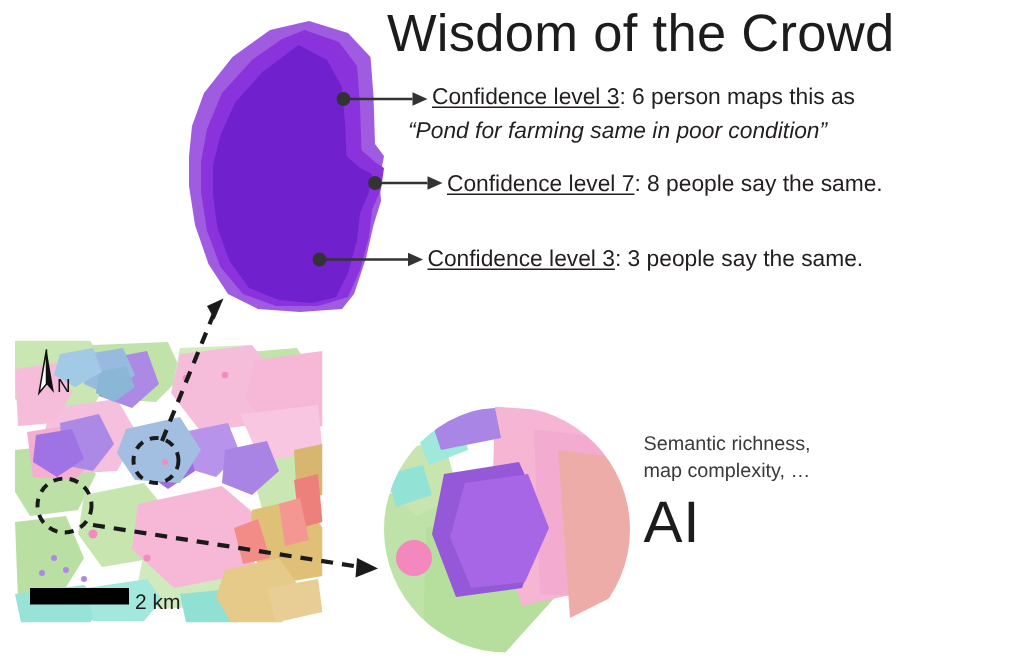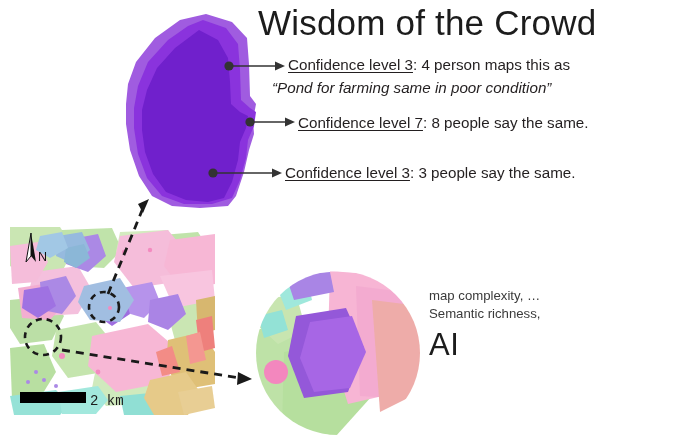--- a/index.html
+++ b/index.html
@@ -46,30 +46,30 @@
     position:absolute;
     left:429px; top:287px;
     font-size:13.2px;
     color:#3a3a3a;
     line-height:1.38;
     white-space:nowrap;
   }
   .ai-word{
     position:absolute;
     left:429px; top:327px;
-    font-size:31px;
+    font-size:39px;
     color:#1c1c1c;
     letter-spacing:0.5px;
   }
   .scale-label{
     position:absolute;
     left:90px; top:393px;
     font-size:14px;
     color:#1c1c1c;
-    font-family:Liberation Mono, monospace;
+    font-family:Liberation Sans, sans-serif;
   }
   .north-label{
     position:absolute;
     left:38px; top:250px;
     font-size:12.5px;
     color:#111;
   }
 </style>
 </head>
 <body>
@@ -219,34 +219,34 @@
       <polygon fill="#8c5cdc" points="286,276 330,272 334,292 294,300"></polygon>
       <circle cx="276" cy="372" r="12" fill="#ef5fa8"></circle>
       <polygon fill="#6fd8c8" points="258,316 282,310 288,330 264,338"></polygon>
     </g>
   </g>
 </svg>
 
 <div class="title">Wisdom of the Crowd</div>
 
 <div class="annot annot-1">
-  <span class="lead">Confidence level 3</span><span>: 4 person maps this as</span>
+  <span class="lead">Confidence level 3</span><span>: 6 person maps this as</span>
 </div>
 <div class="annot annot-1-b">
   <span class="quote">“Pond for farming same in poor condition”</span>
 </div>
 
 <div class="annot annot-2">
   <span class="lead">Confidence level 7</span><span>: 8 people say the same.</span>
 </div>
 
 <div class="annot annot-3">
   <span class="lead">Confidence level 3</span><span>: 3 people say the same.</span>
 </div>
 
 <div class="ai-cap">
+  <div>Semantic richness,</div>
   <div>map complexity, …</div>
-  <div>Semantic richness,</div>
 </div>
 <div class="ai-word">AI</div>
 
 <div class="scale-label">2 km</div>
 <div class="north-label">N</div>
 
 </body></html>

